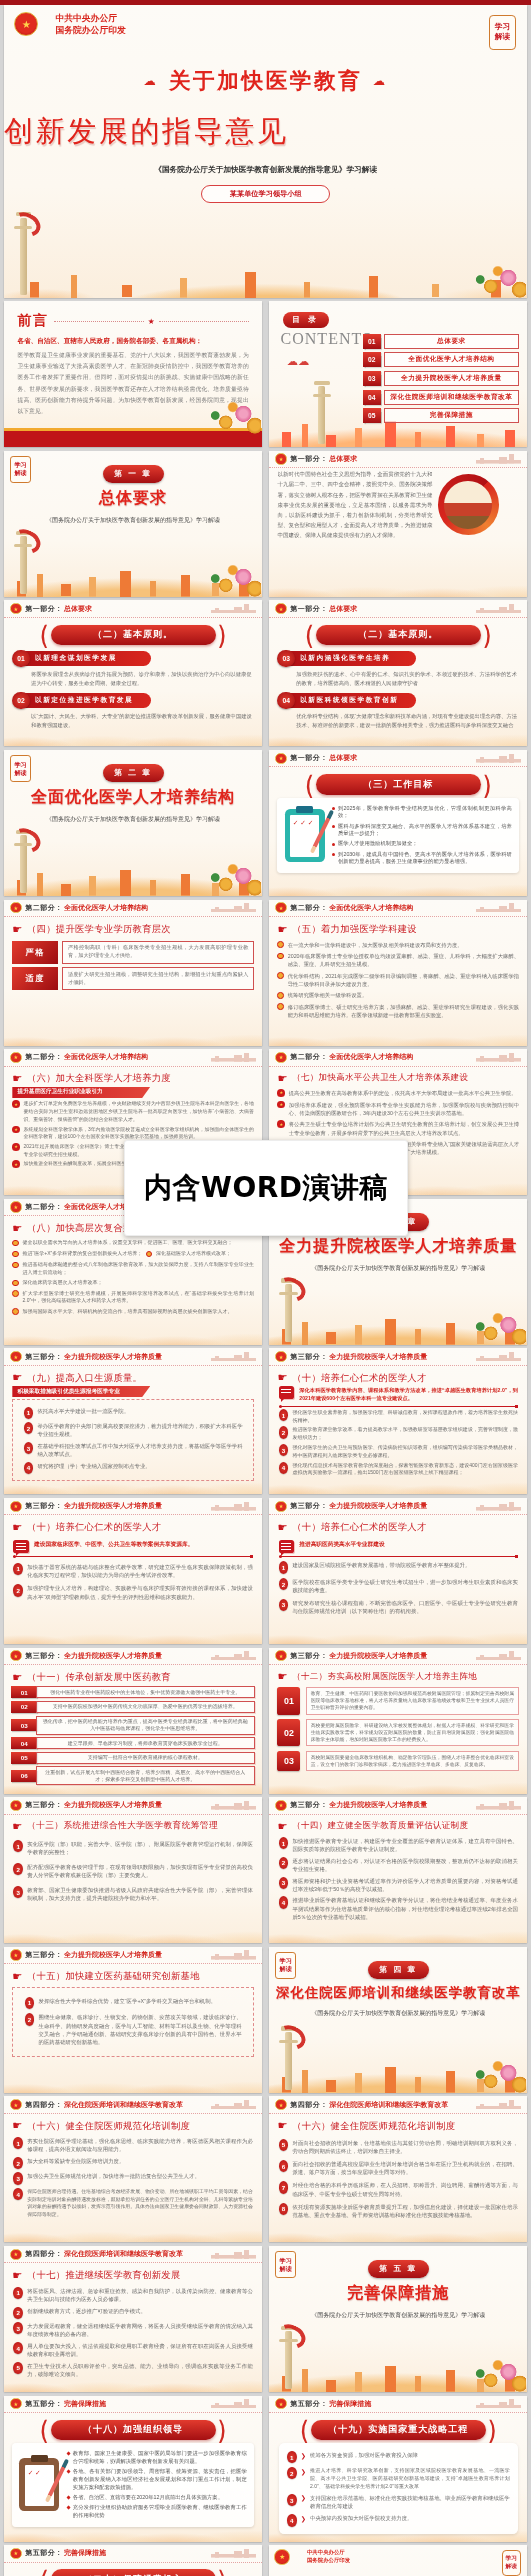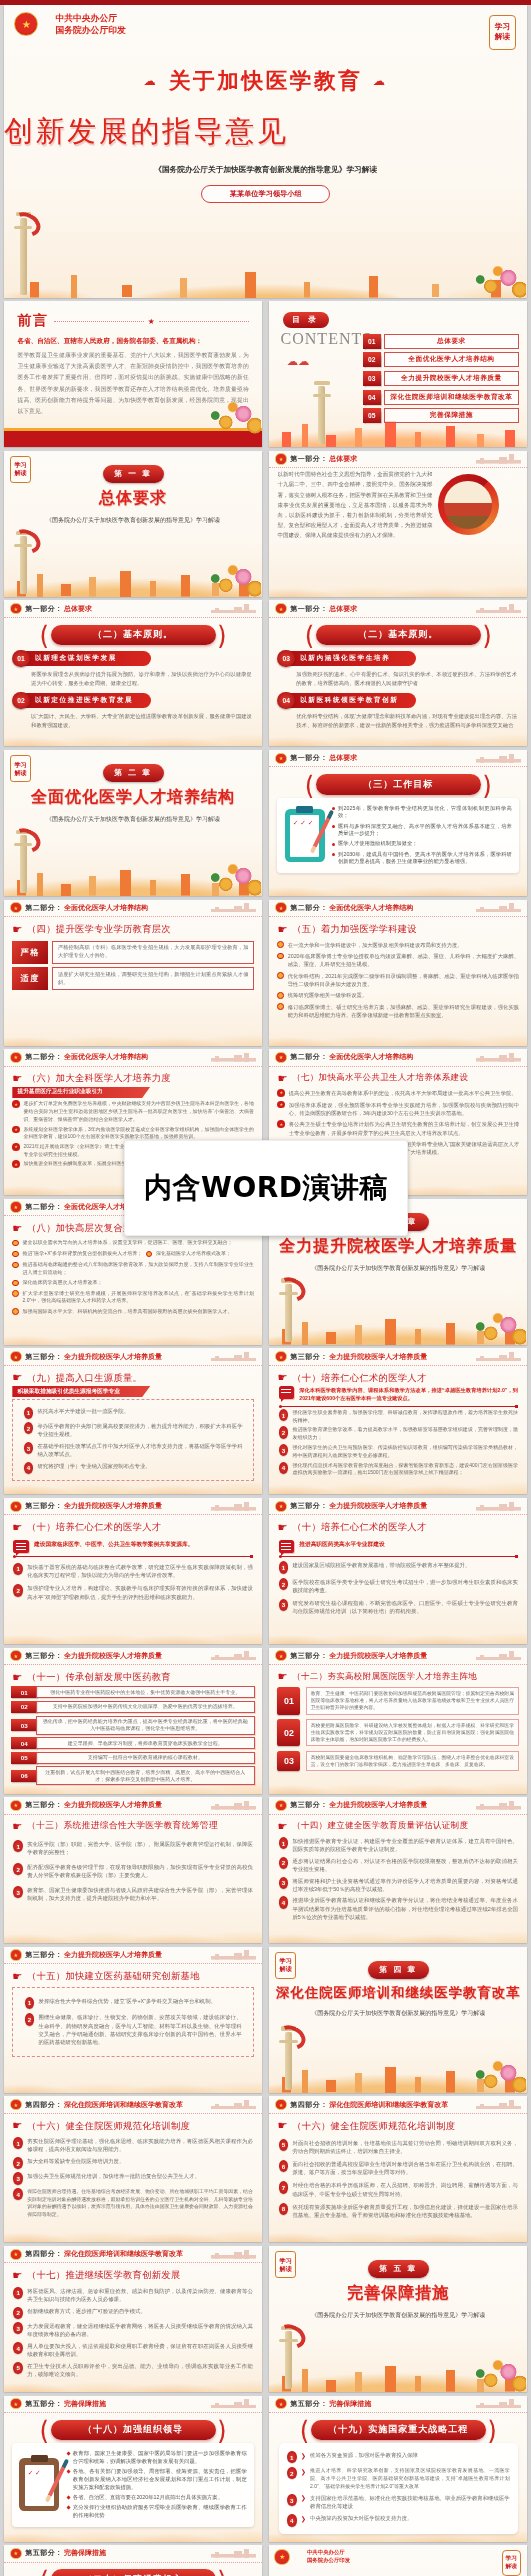--- a/index.html
+++ b/index.html
@@ -57,21 +57,21 @@
   .pdot{width:7.7px;min-width:7.7px;height:7.7px;border-radius:50%;background:#cf1a1a;color:#ffd24a;font-size:4.1px;
         display:flex;align-items:center;justify-content:center}
   .pdot::after{content:"★"}
   .dott{font-size:5.3px;color:var(--txt);line-height:1.55;text-align:justify}
   .dashbox{border:0.5px dashed #e08a8a;margin:2.1px 8.2px;padding:3.1px 1px;position:relative;z-index:2}
   .subban{margin:1px 8.2px 2.1px;width:138px;height:11.3px;background:linear-gradient(90deg,#c8171e,#e2453a);
           color:#fff;font-size:5.7px;font-weight:700;display:flex;align-items:center;padding:0 5.2px;
           clip-path:polygon(0 0,100% 0,94% 100%,0 100%);position:relative;z-index:2}
   
   .tagrow{display:flex;margin:3.6px 8.2px;position:relative;z-index:2}
-  .tag{width:36px;min-width:29px;background:linear-gradient(135deg,#e23b2e,#9c0d10);color:#fff;font-size:8.2px;
+  .tag{width:46px;min-width:29px;background:linear-gradient(135deg,#e23b2e,#9c0d10);color:#fff;font-size:8.2px;
        font-weight:900;display:flex;align-items:center;justify-content:center;letter-spacing:1.5px}
   .tagt{flex:1;border:0.5px solid #d05050;margin-left:4.1px;padding:2.6px 4.6px;font-size:5.2px;color:var(--txt);
         line-height:1.5;background:rgba(255,255,255,.55);display:flex;align-items:center;text-align:justify}
   
   .banner{margin:6.2px 9.3px 4.1px;height:23px;background:linear-gradient(180deg,#d8261e,#a40f12);color:#fff;
           font-size:10.3px;font-weight:900;display:flex;align-items:center;justify-content:center;
           letter-spacing:2.1px;box-shadow:0 1px 2.1px rgba(0,0,0,.2);position:relative;z-index:2}
   .gdwrap{display:flex;padding:1px 8.2px;gap:5.2px;position:relative;z-index:2}
   .gdtext{width:155px;font-size:5.5px;color:var(--txt);line-height:1.85;text-align:justify}
   .ring{width:61px;height:61px;min-width:61px;border-radius:50%;margin-top:5.2px;position:relative;

